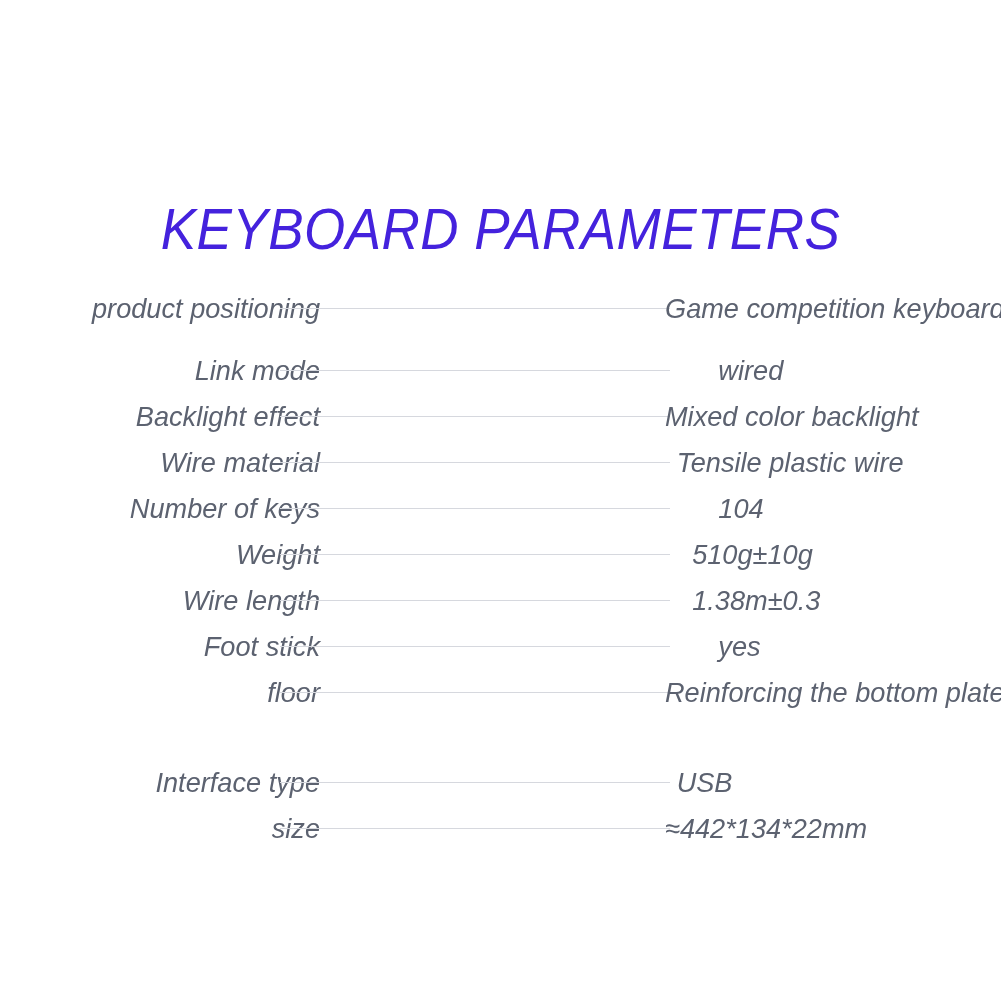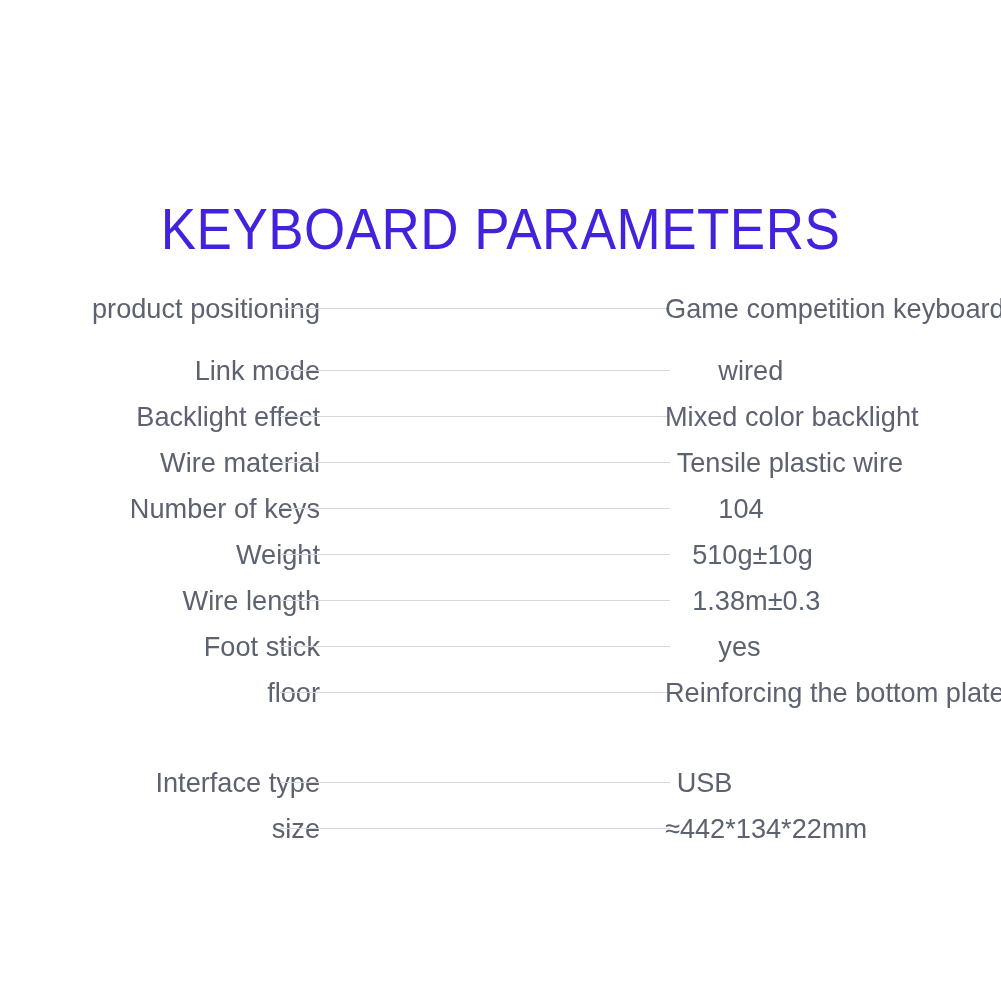--- a/index.html
+++ b/index.html
@@ -12,20 +12,21 @@
     background: #ffffff;
     font-family: "Liberation Sans", "DejaVu Sans", sans-serif;
     overflow: hidden;
   }
 
   #page {
     position: relative;
     width: 1001px;
     height: 1001px;
     background: #ffffff;
+    font-style: italic;
   }
 
   
   #title {
     position: absolute;
     top: 198px;
     left: 0;
     width: 1001px;
     text-align: center;
     color: #4422dd;

